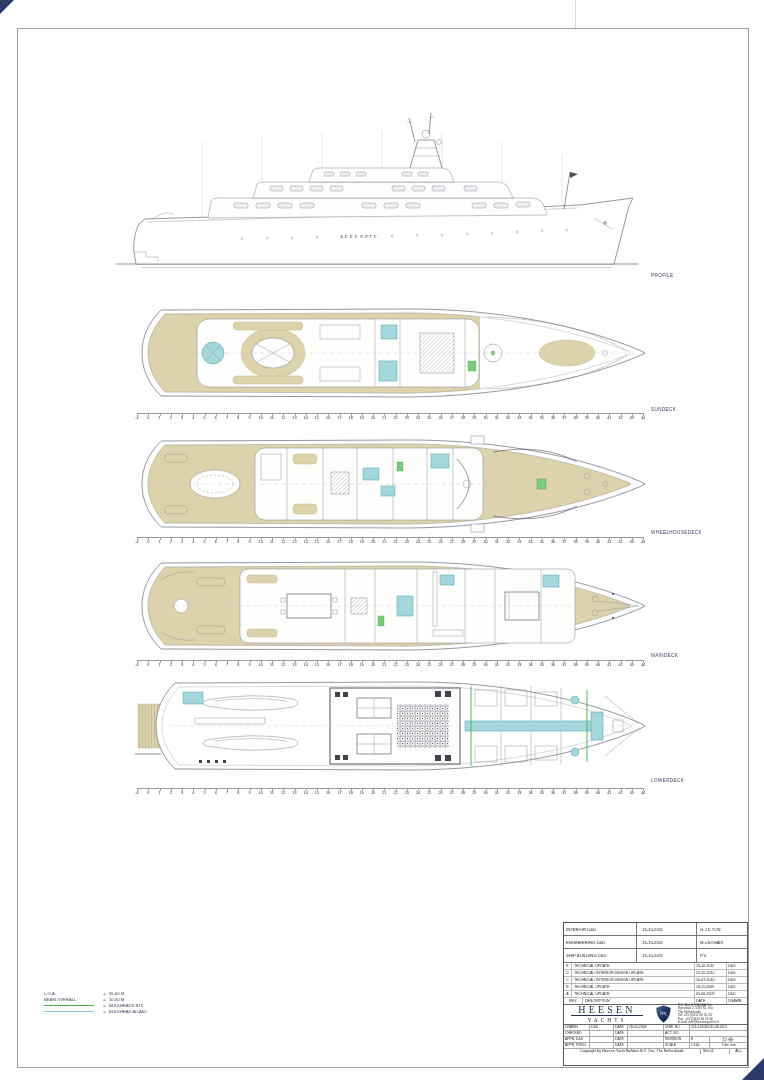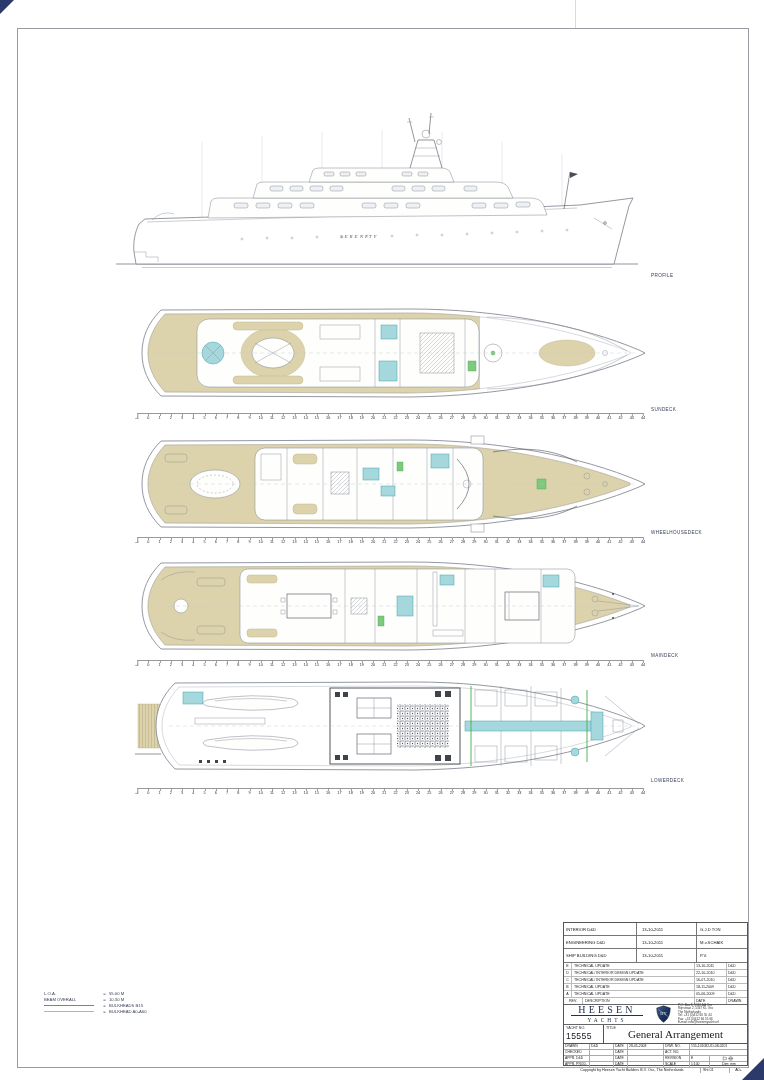--- a/index.html
+++ b/index.html
@@ -718,30 +718,20 @@
       <div class="address">
         <div>P.O. Box 8, 5340 AA Oss</div>
         <div>Rijnstraat 2, 5347 KL Oss</div>
         <div>The Netherlands</div>
         <div>Tel: +31 (0)412 66 55 44</div>
         <div>Fax: +31 (0)412 66 55 66</div>
         <div>E-mail: info@heesenyachts.nl</div>
       </div>
     </div>
 
-    <div class="tb-yacht">
-      <div class="yno">
-        <div class="lab">YACHT NO.</div>
-        <div class="num">15555</div>
-      </div>
-      <div class="ttl">
-        <span class="lab">TITLE</span>
-        <span class="txt">General Arrangement</span>
-      </div>
-    </div>
 
     <div class="fb-row">
       <span class="fc c-l1">DRAWN</span>
       <span class="fc c-v1">D&amp;D</span>
       <span class="fc c-dl">DATE</span>
       <span class="fc c-dv">28-05-2008</span>
       <span class="fc c-rl">DRW. NO.</span>
       <span class="fc c-rv">155-101082-ID-08-0201</span>
     </div>
     <div class="fb-row">

